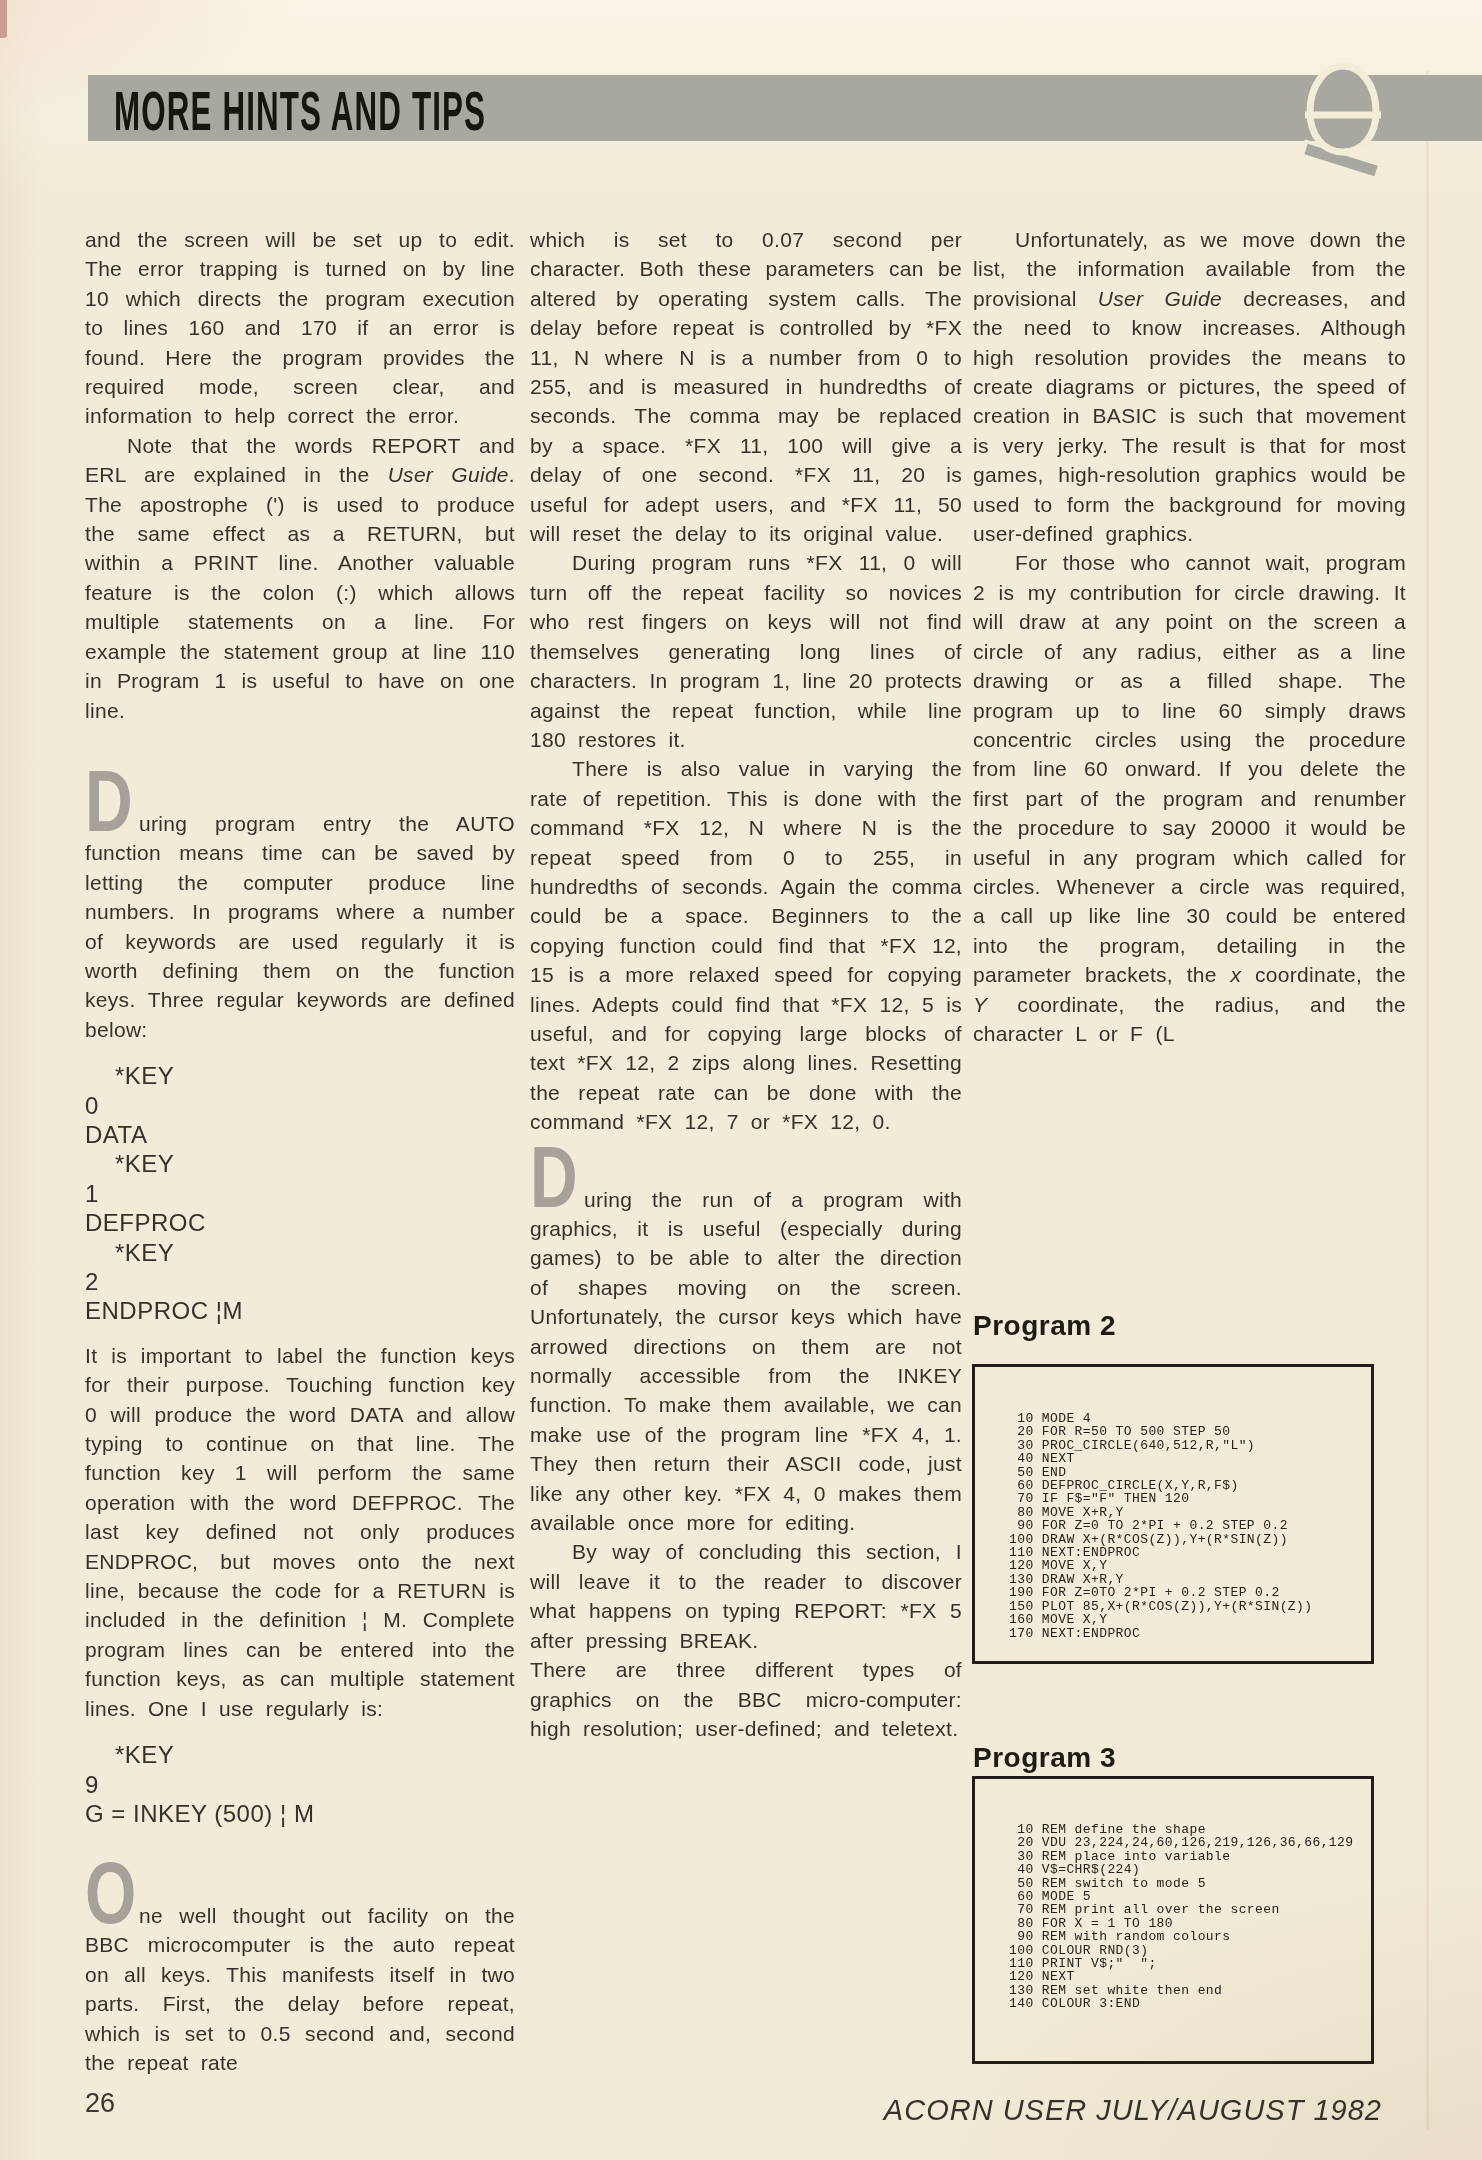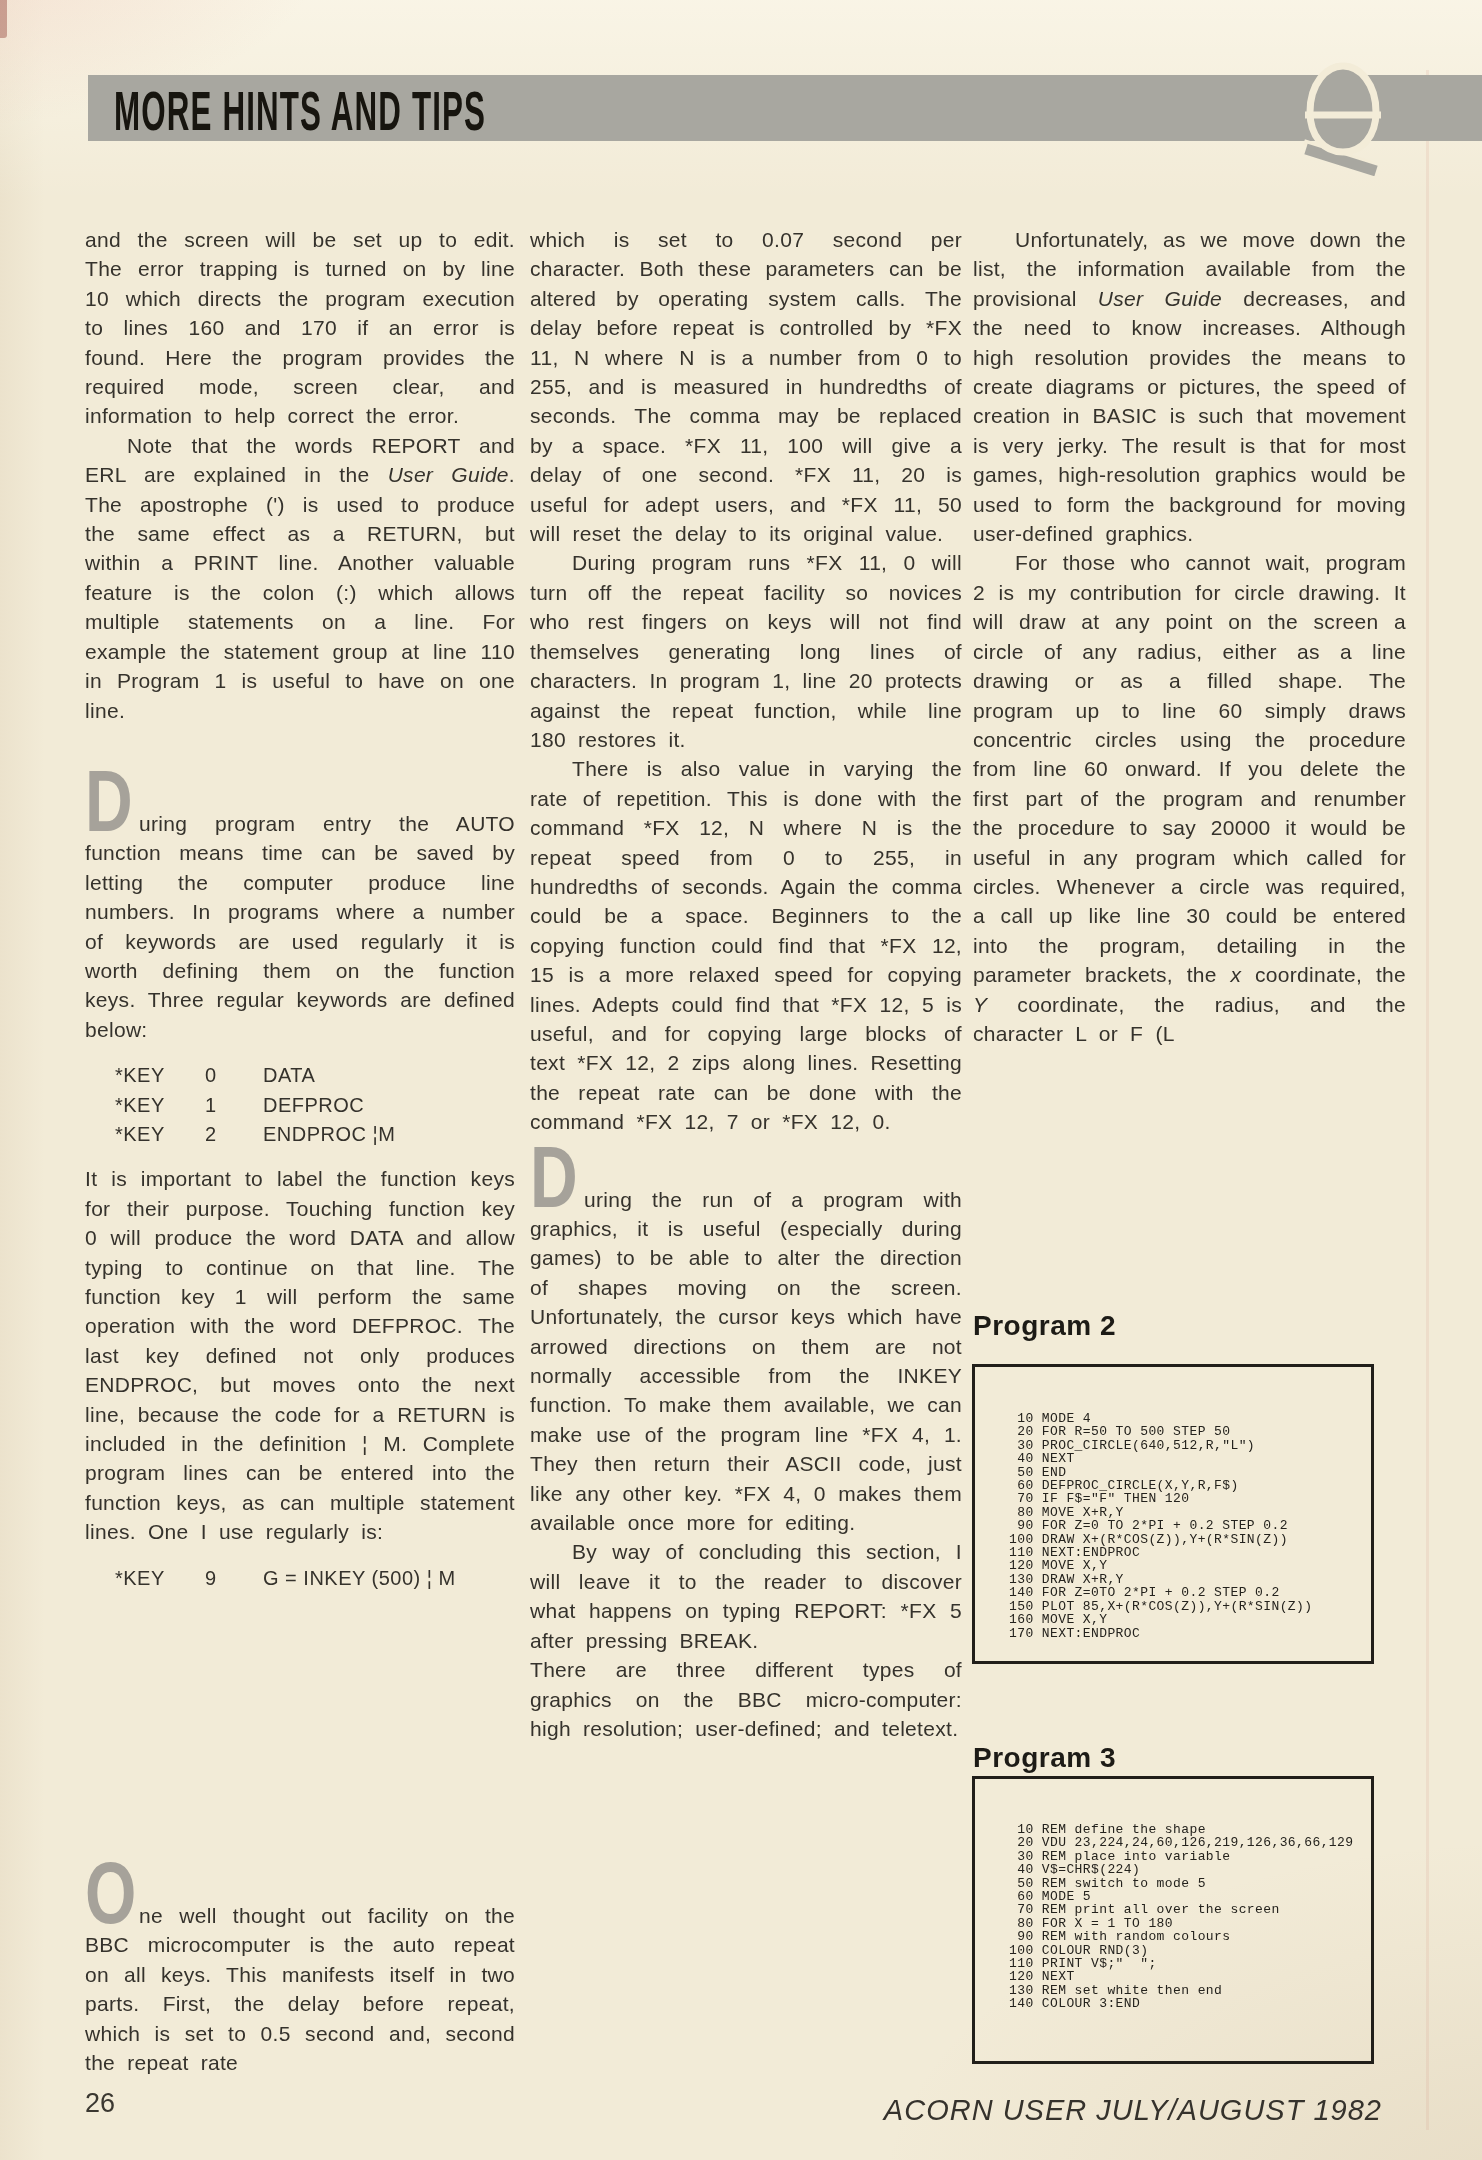--- a/index.html
+++ b/index.html
@@ -25,21 +25,21 @@
   .body-p{margin:0;text-align:justify;font-size:21px;line-height:29.4px;word-spacing:6px;letter-spacing:0.3px;color:#35322c;}
   .indent{text-indent:42px;}
   .ital{font-style:italic;}
   .section-d{margin-top:84px;}
   .section-d2{margin-top:48px;}
   .dropcap-p{position:relative;}
   .dc-ind{text-indent:54px;}
   .dropcap{position:absolute;left:0;top:-52px;font-size:88px;line-height:1;font-weight:bold;color:#a6a29a;
     transform:scaleX(0.75);transform-origin:left top;text-indent:0;}
   .keys{margin:17px 0 15px 0;}
-  .key-row{display:flex;font-size:20px;line-height:29.4px;letter-spacing:0.5px;color:#35322c;}
+  .key-row{display:flex;font-size:24px;line-height:29.4px;letter-spacing:0.5px;color:#35322c;flex-direction:column;}
   .kk{margin-left:30px;width:90px;}
   .kn{width:58px;}
   .kv{flex:1;}
   .gfx-heading{margin:62px 0 12px 0;font-size:31px;line-height:36px;font-weight:bold;color:#a6a299;letter-spacing:1px;}
   .prog-heading{position:absolute;left:973px;margin:0;font-size:28px;line-height:32px;font-weight:bold;color:#1d1b16;letter-spacing:0.5px;}
   #prog-head-2{top:1310px;}
   #prog-head-3{top:1742px;}
   .prog-box{position:absolute;left:972px;width:402px;border:3px solid #211f1a;box-sizing:border-box;}
   #prog-box-2{top:1364px;height:300px;}
   #prog-box-3{top:1776px;height:288px;}
@@ -139,21 +139,21 @@
         <div class="code-line"> 40 NEXT</div>
         <div class="code-line"> 50 END</div>
         <div class="code-line"> 60 DEFPROC_CIRCLE(X,Y,R,F$)</div>
         <div class="code-line"> 70 IF F$="F" THEN 120</div>
         <div class="code-line"> 80 MOVE X+R,Y</div>
         <div class="code-line"> 90 FOR Z=0 TO 2*PI + 0.2 STEP 0.2</div>
         <div class="code-line">100 DRAW X+(R*COS(Z)),Y+(R*SIN(Z))</div>
         <div class="code-line">110 NEXT:ENDPROC</div>
         <div class="code-line">120 MOVE X,Y</div>
         <div class="code-line">130 DRAW X+R,Y</div>
-        <div class="code-line">140 FOR Z=0TO 2*PI + 0.2 STEP 0.2</div>
+        <div class="code-line">190 FOR Z=0TO 2*PI + 0.2 STEP 0.2</div>
         <div class="code-line">150 PLOT 85,X+(R*COS(Z)),Y+(R*SIN(Z))</div>
         <div class="code-line">160 MOVE X,Y</div>
         <div class="code-line">170 NEXT:ENDPROC</div>
       </div>
   </div>
 
   <h3 class="prog-heading" id="prog-head-3">Program 3</h3>
   <div class="prog-box" id="prog-box-3">
     <div class="code">
         <div class="code-line"> 10 REM define the shape</div>

